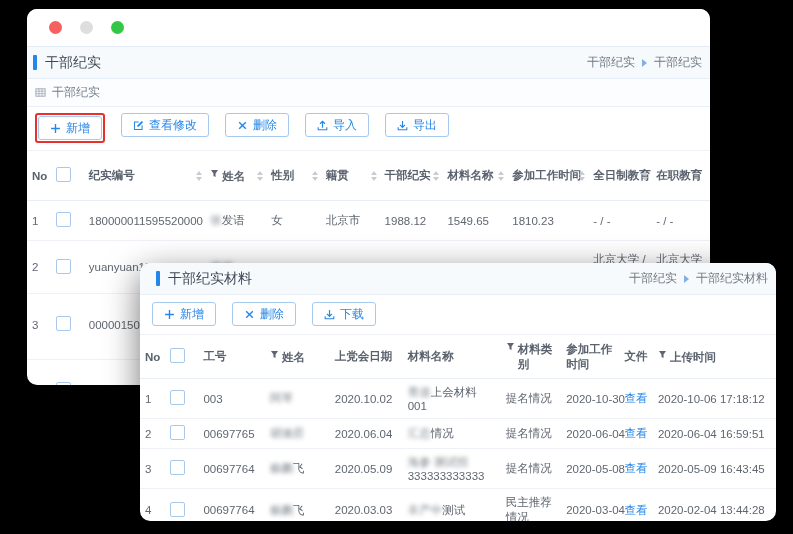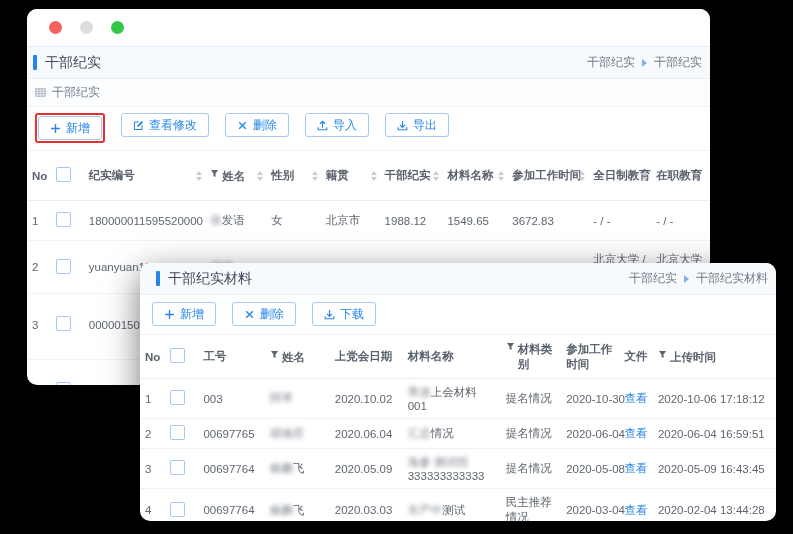--- a/index.html
+++ b/index.html
@@ -212,21 +212,21 @@
       <tbody>
         <tr>
           <td>1</td>
           <td><span class="checkbox"></span></td>
           <td class="nw">180000011595520000</td>
           <td><span class="redacted">张</span><span>发语</span></td>
           <td>女</td>
           <td>北京市</td>
           <td class="nw">1988.12</td>
           <td class="nw">1549.65</td>
-          <td class="nw">3672.83</td>
+          <td class="nw">1810.23</td>
           <td>- / -</td>
           <td>- / -</td>
         </tr>
         <tr>
           <td>2</td>
           <td><span class="checkbox"></span></td>
           <td class="nw">yuanyuan1594828800</td>
           <td><span class="redacted">媛媛</span></td>
           <td>-</td>
           <td>-</td>

